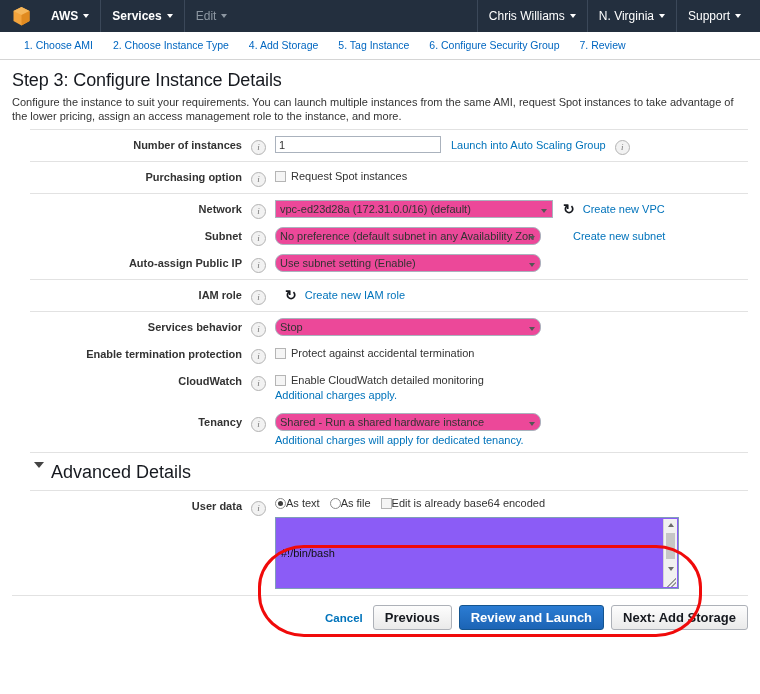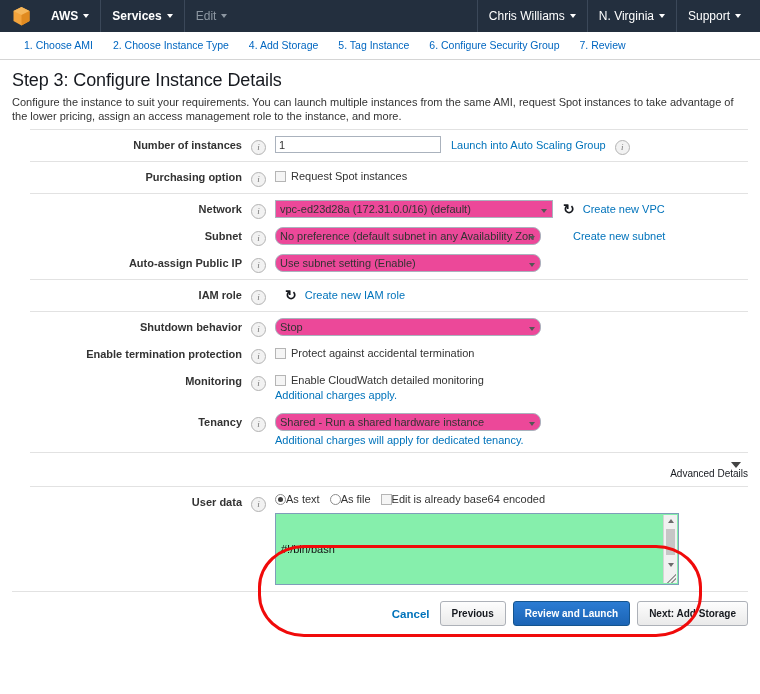--- a/index.html
+++ b/index.html
@@ -216,41 +216,40 @@
   }
   .cbtext { font-size: 11px; color: #333; }
   .opt-group { display: flex; align-items: center; }
   .opt-group > * { margin-right: 0; }
   .opt-sp { width: 10px; }
 
   
   .adv-header {
     border-top: 1px solid #e2e2e2;
     padding: 9px 0 7px 4px;
-    font-size: 10px;
+    font-size: 18px;
     color: #16191f;
     display: flex;
-    align-items: flex-end;
-    flex-direction: column;
+    align-items: flex-start;
   }
   .tri {
     width: 0; height: 0;
     border-left: 5px solid transparent;
     border-right: 5px solid transparent;
     border-top: 6px solid #444;
     margin-right: 7px;
   }
 
   
   .ta-wrap { position: relative; }
   .userdata {
     width: 404px;
     height: 72px;
     border: 1px solid #7f9db9;
-    background: #86efac;
+    background: #8b5cf6;
     box-sizing: border-box;
     position: relative;
     padding: 3px 16px 3px 5px;
     font-size: 11px;
     line-height: 13px;
     color: #111;
     overflow: hidden;
     white-space: pre;
   }
   .sb {
@@ -300,21 +299,21 @@
   .footer {
     border-top: 1px solid #e2e2e2;
     margin: 0 12px;
     padding: 9px 0 0 0;
     display: flex;
     justify-content: flex-end;
     align-items: center;
   }
   .btn {
     font-family: "Liberation Sans", sans-serif;
-    font-size: 10px;
+    font-size: 13px;
     font-weight: bold;
     border-radius: 3px;
     padding: 5px 11px;
     margin-left: 7px;
     box-sizing: border-box;
     white-space: nowrap;
     line-height: 13px;
   }
   .btn-plain {
     background: linear-gradient(#fdfdfd, #eaeaea);
@@ -450,40 +449,40 @@
       <div class="info">i</div>
       <div class="field">
         <span class="refresh">↻</span>
         <a class="link" style="padding-top:3px">Create new IAM role</a>
       </div>
     </div>
   </div>
 
   <div class="group">
     <div class="row">
-      <div class="lbl">Shutdown behavior</div>
+      <div class="lbl">Services behavior</div>
       <div class="info">i</div>
       <div class="field">
         <div class="select w-mid">Stop</div>
       </div>
     </div>
 
     <div class="row" style="padding-top:2px">
       <div class="lbl">Enable termination protection</div>
       <div class="info">i</div>
       <div class="field">
         <div class="cbrow">
           <span class="cb"></span>
           <span class="cbtext">Protect against accidental termination</span>
         </div>
       </div>
     </div>
 
     <div class="row" style="padding-top:2px">
-      <div class="lbl">Monitoring</div>
+      <div class="lbl">CloudWatch</div>
       <div class="info">i</div>
       <div class="field" style="display:block">
         <div class="cbrow">
           <span class="cb"></span>
           <span class="cbtext">Enable CloudWatch detailed monitoring</span>
         </div>
         <a class="sublink">Additional charges apply.</a>
       </div>
     </div>
 

